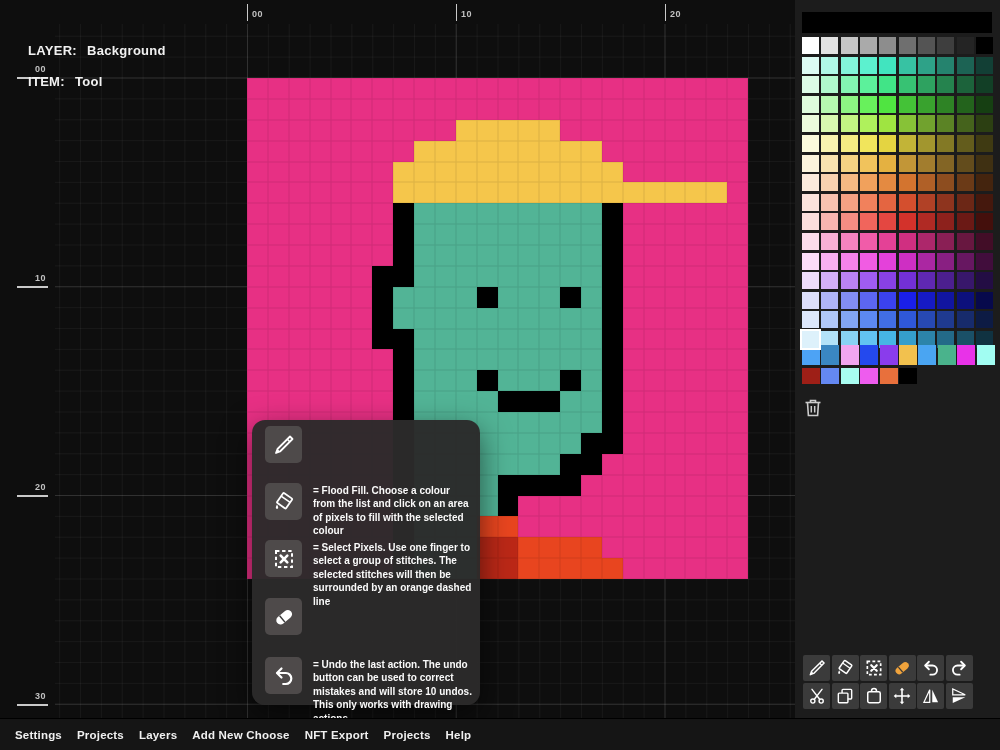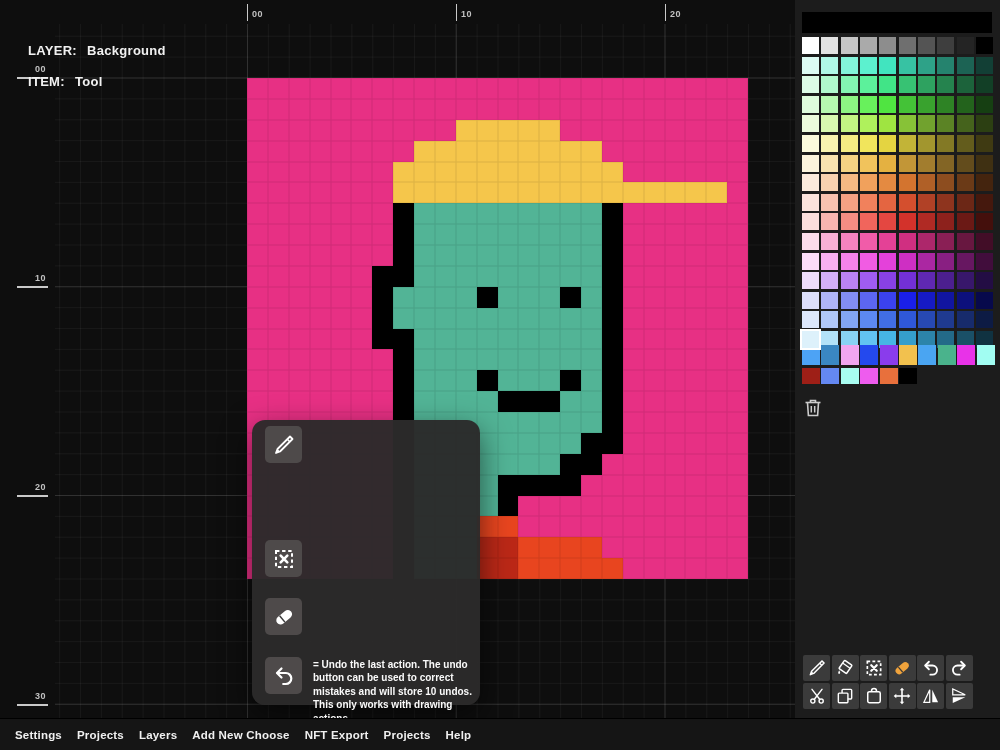--- a/index.html
+++ b/index.html
@@ -675,27 +675,40 @@
   <div id="tooltip">
       <div class="tip-row" style="top: 6px;">
         <span class="tip-tile">
           <svg width="24" height="24" viewBox="0 0 24 24">
             <path d="M18 3.5l2.5 2.5L8 18.5 4 20l1.5-4z" fill="none" stroke="currentColor" stroke-width="1.8" stroke-linejoin="round"></path>
             <path d="M15.3 6.2l2.5 2.5" stroke="currentColor" stroke-width="1.6"></path>
             <path d="M5.5 16L8 18.5 4 20z" fill="currentColor"></path>
           </svg>
         </span>
       </div>
+      <div class="tip-row" style="top: 63px;">
+        <span class="tip-tile">
+          <svg width="24" height="24" viewBox="0 0 24 24">
+            <g transform="rotate(35 13 11)">
+              <rect x="7" y="5" width="11" height="12" rx="1" fill="none" stroke="currentColor" stroke-width="1.8"></rect>
+              <path d="M7 9.2h11" stroke="currentColor" stroke-width="1.6"></path>
+            </g>
+            <path d="M5 14.6c-1.6 2.5-1.6 4.4 0 4.4s1.6-1.9 0-4.4z" fill="currentColor"></path>
+          </svg>
+        </span>
+        <span class="tip-text">= Flood Fill. Choose a colour from the list and click on an area of pixels to fill with the selected colour</span>
+      </div>
       <div class="tip-row" style="top: 120px;">
         <span class="tip-tile">
           <svg width="24" height="24" viewBox="0 0 24 24">
             <rect x="4" y="4" width="16" height="16" fill="none" stroke="currentColor" stroke-width="2" stroke-dasharray="3.4 2.7"></rect>
             <path d="M8.7 8.7l6.6 6.6M15.3 8.7l-6.6 6.6" stroke="currentColor" stroke-width="2.6" stroke-linecap="round"></path>
           </svg>
         </span>
+        <span class="tip-text">= Select Pixels. Use one finger to select a group of stitches. The selected stitches will then be surrounded by an orange dashed line</span>
       </div>
       <div class="tip-row" style="top: 178px;">
         <span class="tip-tile">
           <svg width="24" height="24" viewBox="0 0 24 24">
             <g transform="rotate(-40 12 12)">
               <rect x="3" y="8" width="18" height="8.6" rx="4.3" fill="currentColor"></rect>
               <path d="M9.4 8.3v8.2" stroke="#3b3b3b" stroke-width="1.5"></path>
             </g>
           </svg>
         </span>

